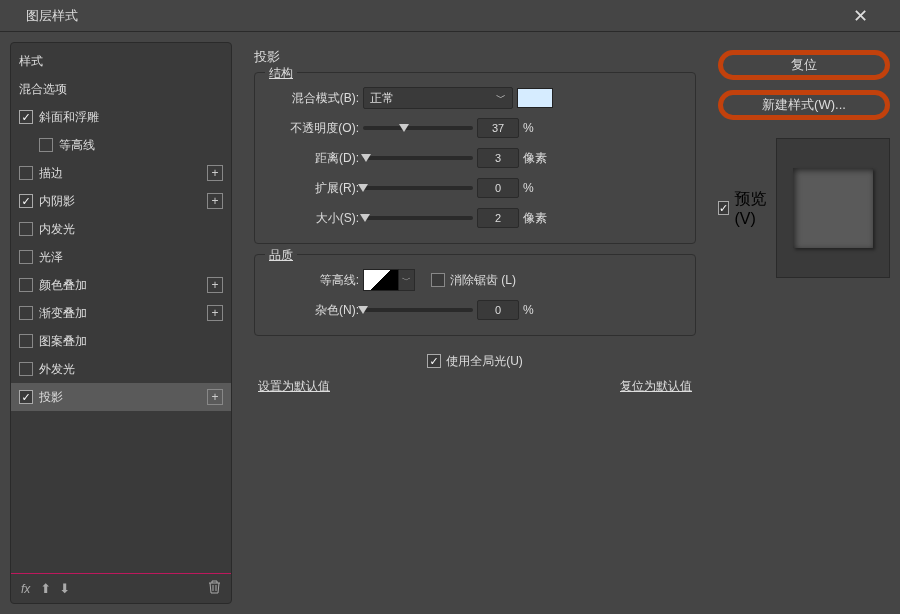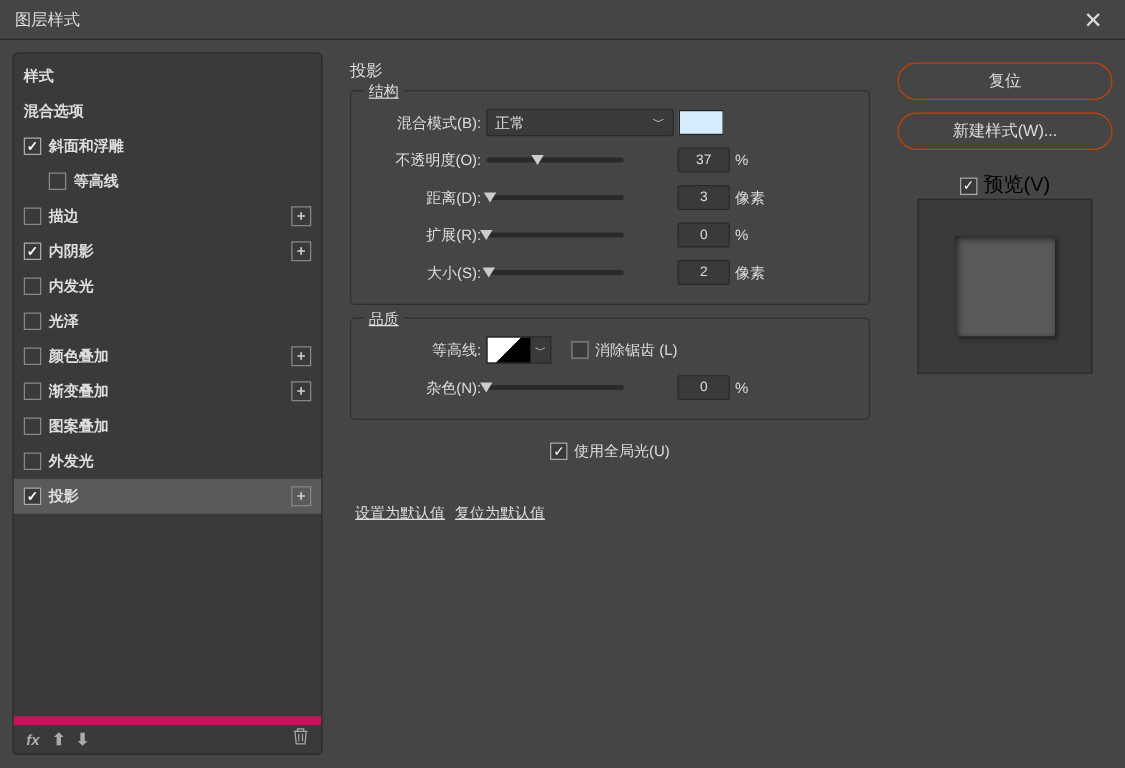--- a/index.html
+++ b/index.html
@@ -1,64 +1,64 @@
 <!DOCTYPE html>
 <html><head>
 <meta charset="utf-8">
 <style>
 * { box-sizing: border-box; margin: 0; padding: 0; font-family: "Microsoft YaHei", sans-serif; }
 body { background: #1a1a1a; width: 900px; height: 614px; overflow: hidden; }
 .dialog { width: 900px; height: 614px; background: #454545; display: flex; flex-direction: column; }
-.titlebar { height: 32px; background: #454545; display: flex; align-items: center; justify-content: space-between; padding: 0 12px; border-bottom: 1px solid #2a2a2a; }
+.titlebar { height: 32px; background: #454545; display: flex; align-items: center; justify-content: space-between; padding: 0 26px; border-bottom: 1px solid #2a2a2a; }
 .titlebar-title { color: #ddd; font-size: 13px; }
 .close-btn { color: #ddd; font-size: 18px; cursor: pointer; padding: 2px 6px; }
 .content { flex: 1; display: flex; padding: 10px; gap: 10px; background: #454545; }
-.left-panel { width: 248px; background: #3a3a3a; border: 1px solid #2a2a2a; border-radius: 4px; display: flex; flex-direction: column; font-weight: bold; }
+.left-panel { width: 222px; background: #3a3a3a; border: 1px solid #2a2a2a; border-radius: 4px; display: flex; flex-direction: column; }
 .style-list { flex: 1; padding: 4px 0; }
 .style-row { display: flex; align-items: center; justify-content: space-between; height: 28px; padding: 0 8px; color: #ddd; font-size: 12px; cursor: pointer; }
 .style-row.selected { background: #5a5a5a; }
 .style-row.header { cursor: default; }
 .style-row.indent .chk-wrap { padding-left: 20px; }
 .chk-wrap { display: flex; align-items: center; gap: 6px; }
 .chk { width: 14px; height: 14px; border: 1px solid #888; display: inline-flex; align-items: center; justify-content: center; font-size: 11px; color: #fff; background: #3a3a3a; }
 .chk.checked { background: #3a3a3a; border-color: #aaa; }
 .chk.checked::after { content: "✓"; }
 .plus-btn { width: 16px; height: 16px; border: 1px solid #888; display: inline-flex; align-items: center; justify-content: center; color: #ccc; font-size: 12px; cursor: pointer; }
-.left-footer { height: 30px; border-top: 7px solid #be185d; display: flex; align-items: center; justify-content: space-between; padding: 0 10px; color: #aaa; }
+.left-footer { height: 30px; border-top: 1px solid #be185d; display: flex; align-items: center; justify-content: space-between; padding: 0 10px; color: #aaa; }
 .fx-label { font-style: italic; font-size: 12px; }
 .footer-icons { display: flex; gap: 8px; font-size: 13px; }
 .footer-icons span { cursor: pointer; }
 .trash { cursor: pointer; }
 
 .middle-panel { flex: 1; padding: 6px 12px; color: #ddd; font-size: 12px; }
 .section-title { font-size: 13px; margin-bottom: 6px; color: #ddd; }
 .fieldset { border: 1px solid #2f2f2f; border-radius: 4px; padding: 10px 14px; margin-bottom: 10px; position: relative; }
 .fieldset-legend { position: absolute; top: -8px; left: 10px; background: #454545; padding: 0 4px; font-size: 12px; text-decoration: underline; }
 .form-row { display: flex; align-items: center; height: 30px; gap: 4px; }
 .form-label { width: 90px; text-align: right; font-size: 12px; }
 .select { background: #3a3a3a; border: 1px solid #2a2a2a; color: #ddd; height: 22px; width: 150px; padding: 0 6px; display: flex; align-items: center; justify-content: space-between; border-radius: 2px; }
 .select .chev { font-size: 10px; }
 .color-swatch { width: 36px; height: 20px; background: #d6ecff; border: 1px solid #222; }
 .contour-swatch { width: 36px; height: 22px; background: linear-gradient(135deg, #fff 0%, #fff 50%, #000 50%, #000 100%); border: 1px solid #222; }
 .contour-wrap { display: flex; align-items: center; }
 .contour-chev { width: 16px; height: 22px; background: #3a3a3a; border: 1px solid #2a2a2a; border-left: none; display: flex; align-items: center; justify-content: center; font-size: 9px; }
 .slider-track { width: 110px; height: 4px; background: #2a2a2a; position: relative; border-radius: 2px; }
 .slider-thumb { position: absolute; width: 0; height: 0; border-left: 5px solid transparent; border-right: 5px solid transparent; border-top: 8px solid #ccc; top: -2px; transform: translateX(-50%); }
-.num-input { width: 42px; height: 20px; background: #3a3a3a; border: 1px solid #2a2a2a; color: #ddd; text-align: center; font-size: 11px; border-radius: 2px; margin-left: 39px; }
+.num-input { width: 42px; height: 20px; background: #3a3a3a; border: 1px solid #2a2a2a; color: #ddd; text-align: center; font-size: 11px; border-radius: 2px; }
 .unit { font-size: 12px; min-width: 24px; }
 .angle-dial { width: 34px; height: 34px; border: 1px solid #888; border-radius: 50%; position: relative; }
 .angle-dial::after { content: ""; position: absolute; width: 1px; height: 14px; background: #ccc; top: 3px; left: 50%; transform-origin: bottom center; }
 .inline-chk { display: flex; align-items: center; gap: 5px; }
-.btn-row { display: flex; justify-content: flex-start; margin-top: 24px; }
+.btn-row { display: flex; justify-content: space-between; margin-top: 0; }
 .flat-btn { background: transparent; border: none; color: #ddd; text-decoration: underline; font-size: 12px; cursor: pointer; padding: 2px 4px; }
 
 .right-panel { width: 172px; display: flex; flex-direction: column; gap: 10px; padding-top: 8px; }
-.action-btn { height: 30px; border: 1px solid #c2410c; border-radius: 15px; background: #454545; color: #ddd; font-size: 13px; display: flex; align-items: center; justify-content: center; cursor: pointer; }
+.action-btn { height: 30px; border: 5px solid #c2410c; border-radius: 15px; background: #454545; color: #ddd; font-size: 13px; display: flex; align-items: center; justify-content: center; cursor: pointer; }
 .action-btn.primary { border: 1.5px solid #4a90d9; }
-.preview-area { margin-top: 8px; display: flex; flex-direction: column; align-items: center; gap: 0; }
+.preview-area { margin-top: 8px; display: flex; flex-direction: row; align-items: center; gap: 0; }
 .preview-box { width: 140px; height: 140px; background: #3a3a3a; border: 1px solid #2a2a2a; display: flex; align-items: center; justify-content: center; }
 .preview-inner { width: 80px; height: 80px; background: #5a5a5a; box-shadow: inset 2px 2px 6px rgba(0,0,0,0.6), 2px 2px 3px rgba(0,0,0,0.4); }
 </style>
 </head>
 <body>
 
 <div class="dialog">
   <div class="titlebar">
     <span class="titlebar-title">图层样式</span>
     <span class="close-btn">✕</span>

